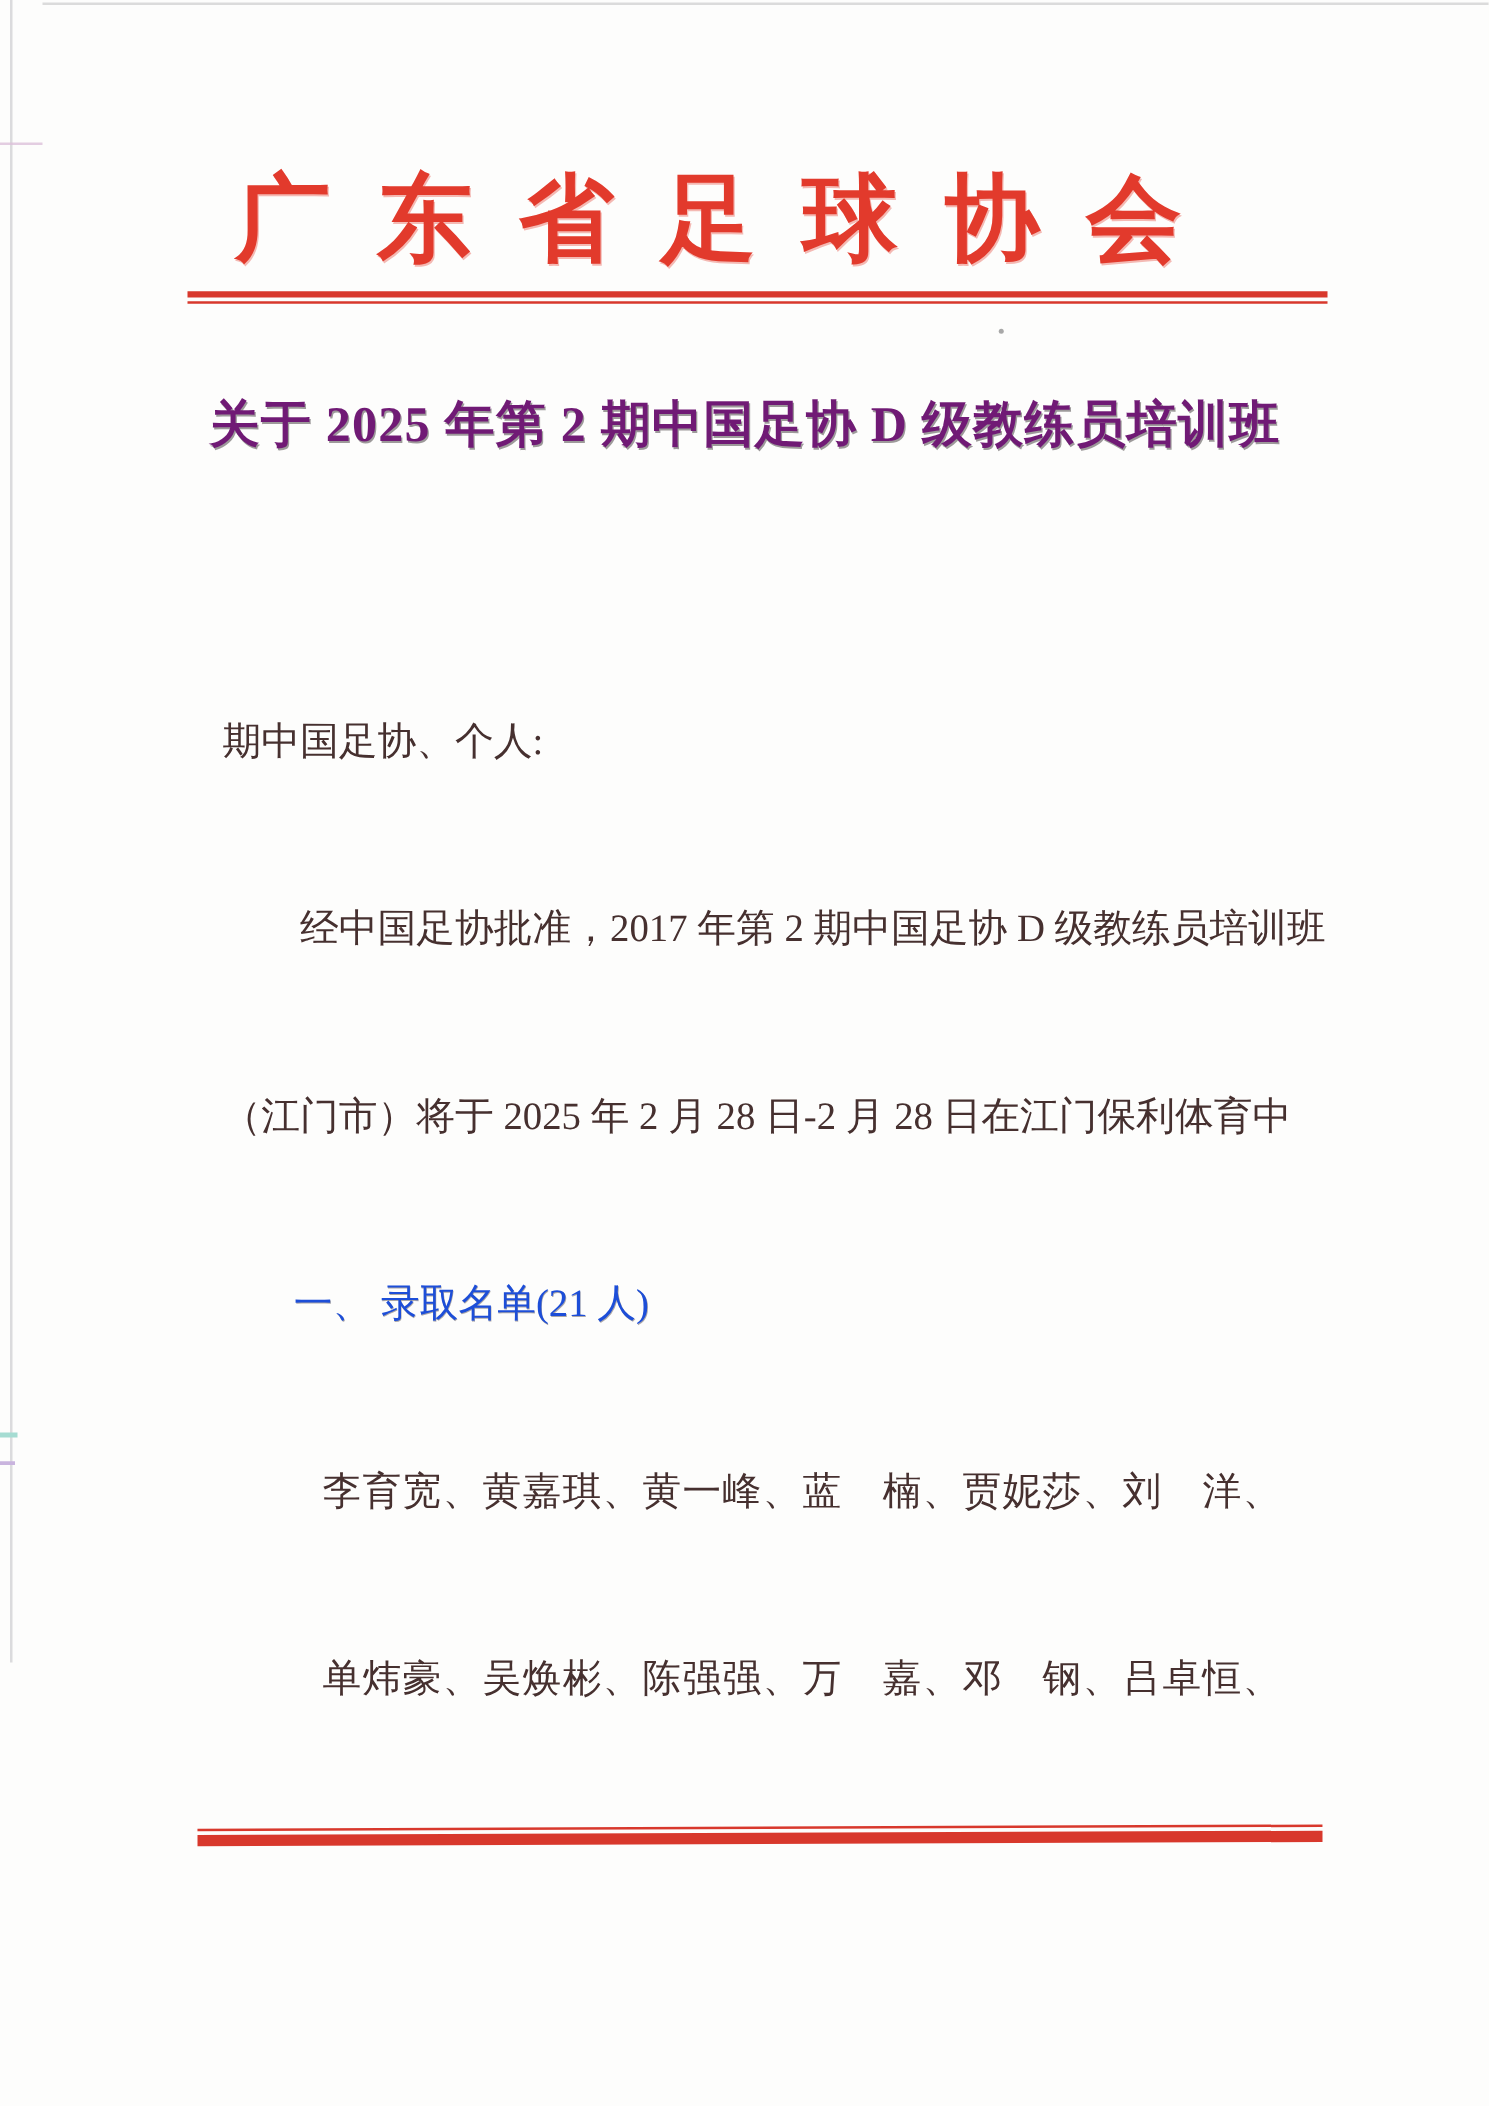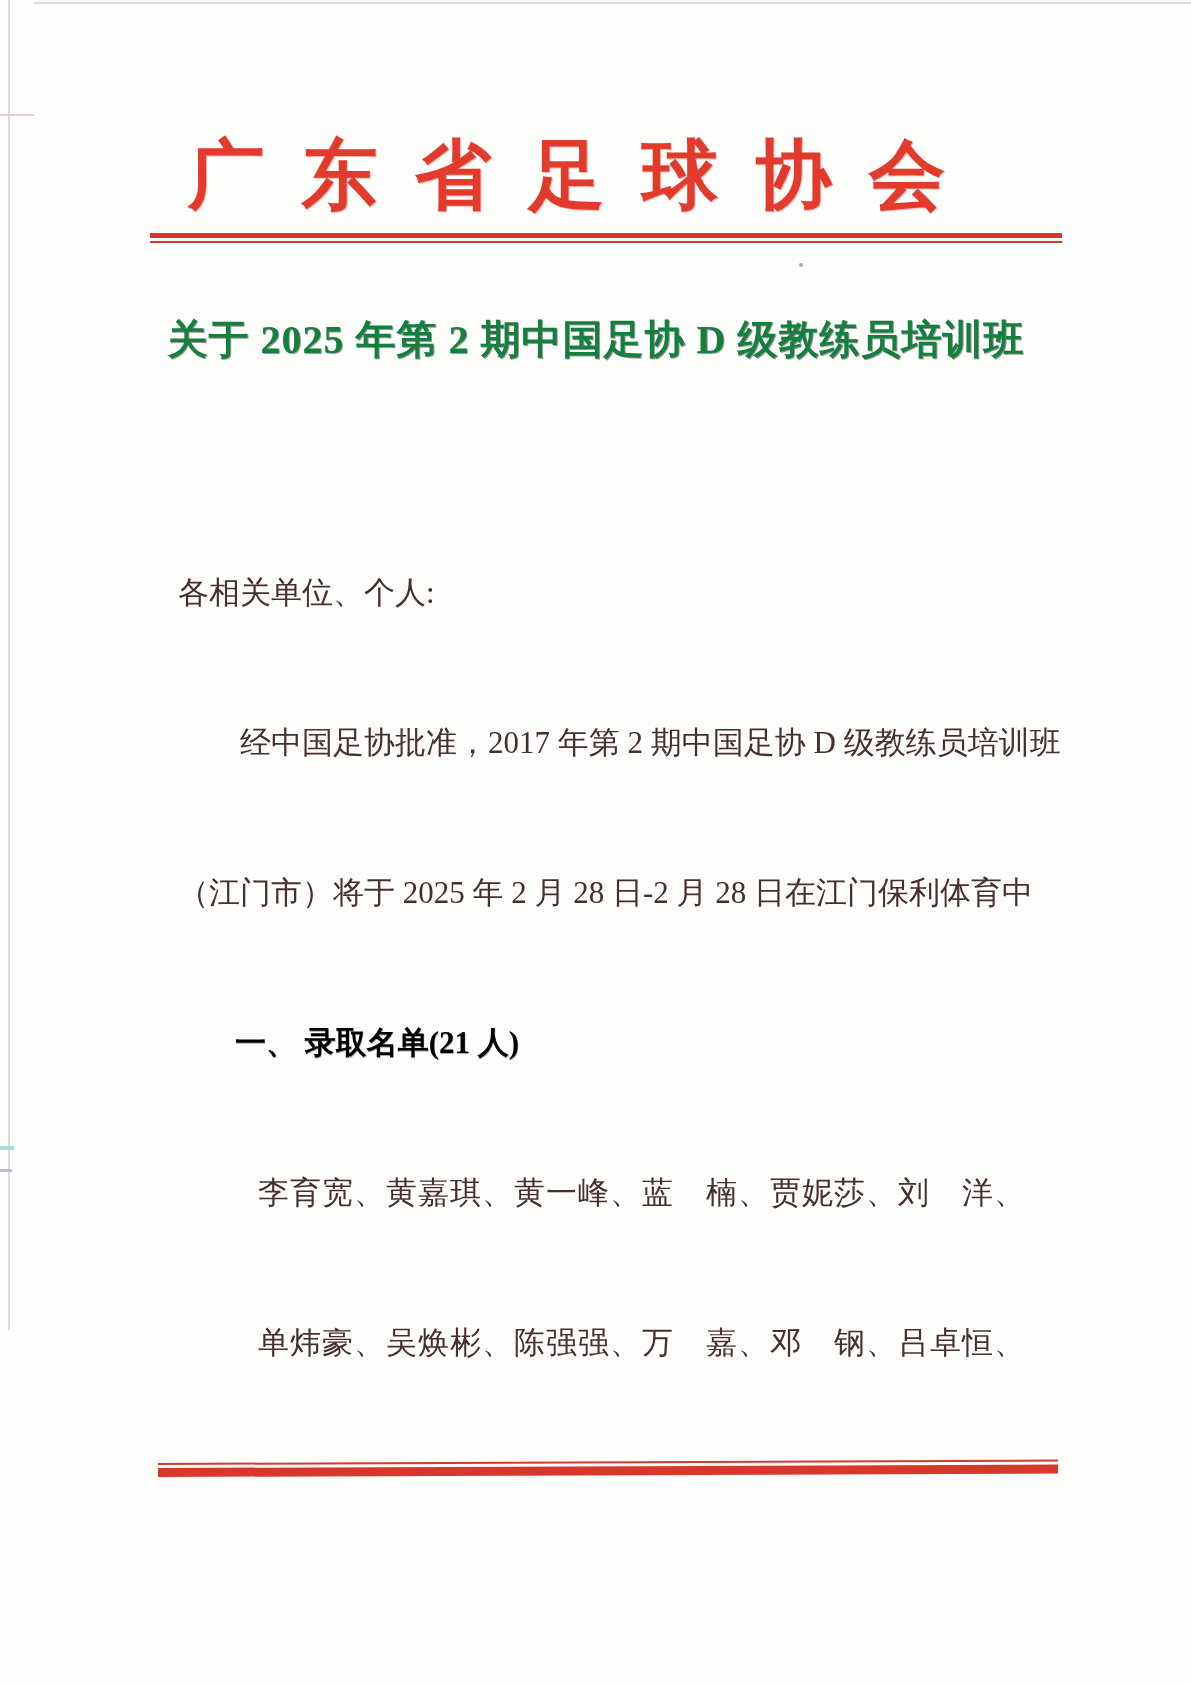--- a/index.html
+++ b/index.html
@@ -28,33 +28,33 @@
   }
   .divider-top{position:absolute;top:233px;left:150px;width:912px;}
   .divider-top .thick{height:5px;background:var(--line-red,#d8382c);}
   .divider-top .gap{height:3px;}
   .divider-top .thin{height:2px;background:var(--line-red,#d8382c);}
 
   
   .doc-title{
     position:absolute;top:314px;left:146px;width:900px;
     text-align:center;font-size:40px;font-weight:700;line-height:52px;
-    color:#15803d;letter-spacing:1px;
+    color:#701a75;letter-spacing:1px;
     text-shadow:1px 1px 0 rgba(40,33,35,.45);
   }
 
   
   .doc-body{
     position:absolute;top:468px;left:178px;width:866px;
     font-size:31px;line-height:50px;color:#46302f;
     white-space:pre;
   }
   .doc-body .line{height:50px;}
   .p-indent{padding-left:62px;}
-  .heading{padding-left:57px;font-weight:700;color:#000000;text-shadow:.5px .5px 0 rgba(47,37,39,.4);}
+  .heading{padding-left:57px;font-weight:400;color:#1d4ed8;text-shadow:.5px .5px 0 rgba(47,37,39,.4);}
   .names{padding-left:80px;letter-spacing:1px;}
 
   .divider-bottom{
     position:absolute;top:1463px;left:158px;width:900px;
     transform:rotate(-0.22deg);transform-origin:left center;
   }
   .divider-bottom .thin{height:2px;background:var(--line-red,#d8382c);}
   .divider-bottom .gap{height:3px;}
   .divider-bottom .thick{height:9px;background:var(--line-red,#d8382c);}
 </style>
@@ -84,21 +84,21 @@
     <div class="thick"></div>
     <div class="gap"></div>
     <div class="thin"></div>
   </div>
 
   <div class="doc-title">
     <div>关于 2025 年第 2 期中国足协 D 级教练员培训班</div>
   </div>
 
   <div class="doc-body">
-    <div class="line greeting">各相关单位、个人:</div>
+    <div class="line greeting">期中国足协、个人:</div>
     <div class="line p-indent">经中国足协批准，2017 年第 2 期中国足协 D 级教练员培训班</div>
     <div class="line p-flush">（江门市）将于 2025 年 2 月 28 日-2 月 28 日在江门保利体育中</div>
     <div class="line heading">一、 录取名单(21 人)</div>
     <div class="line names">李育宽、黄嘉琪、黄一峰、蓝　楠、贾妮莎、刘　洋、</div>
     <div class="line names">单炜豪、吴焕彬、陈强强、万　嘉、邓　钢、吕卓恒、</div>
     
     
     
     
     

